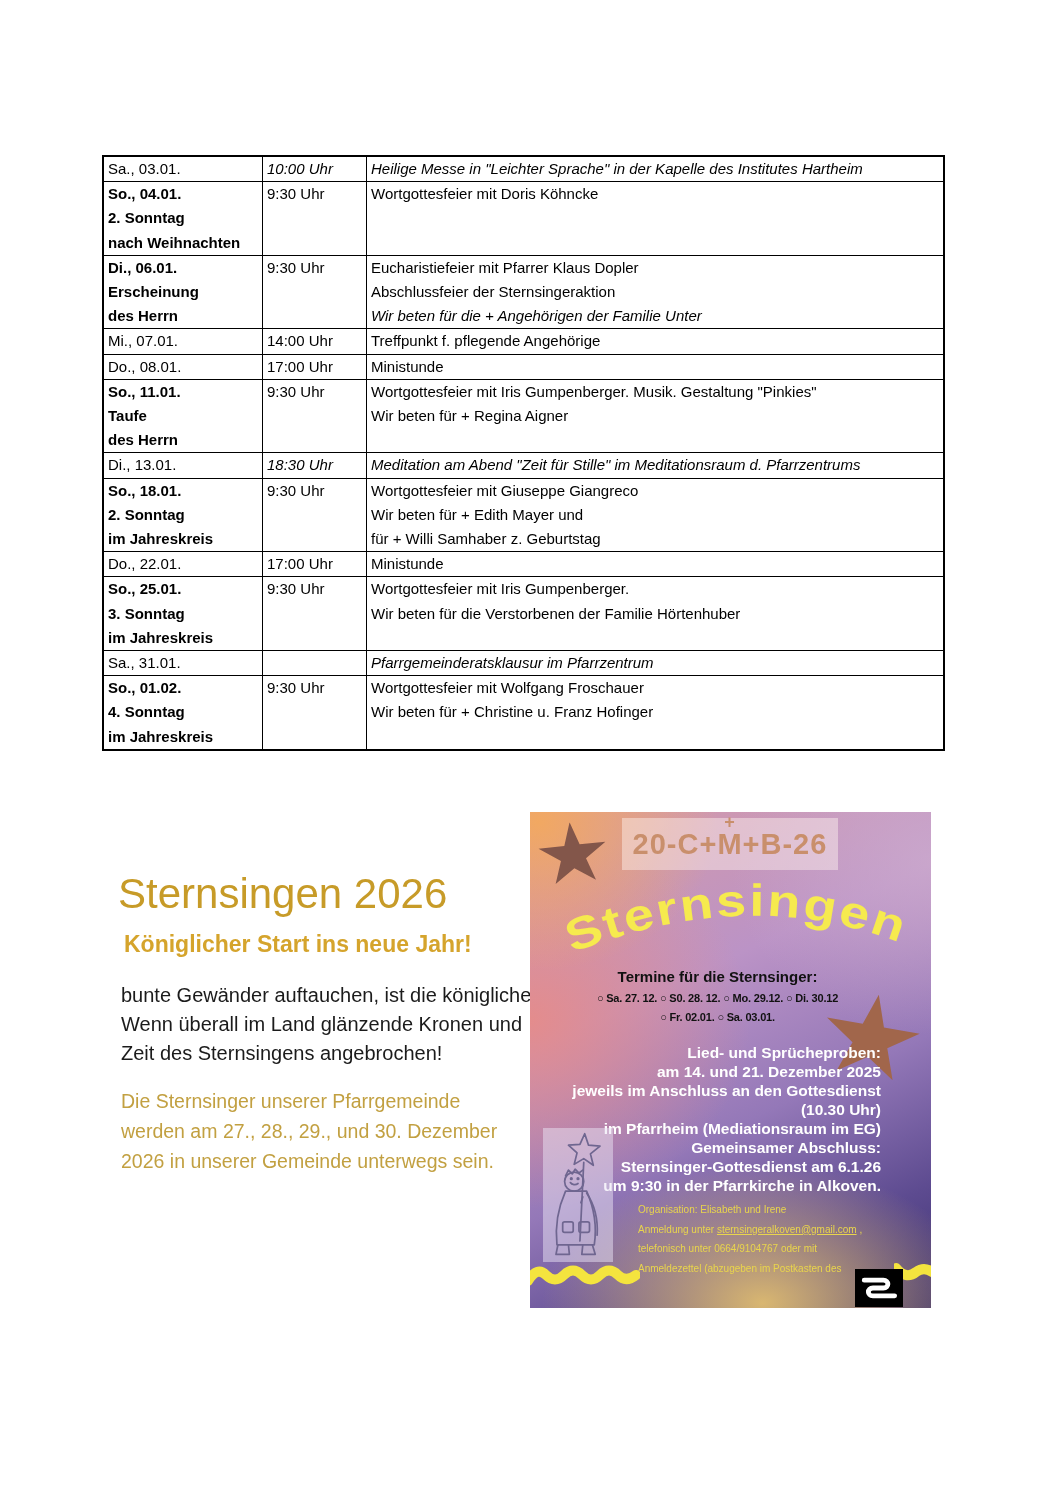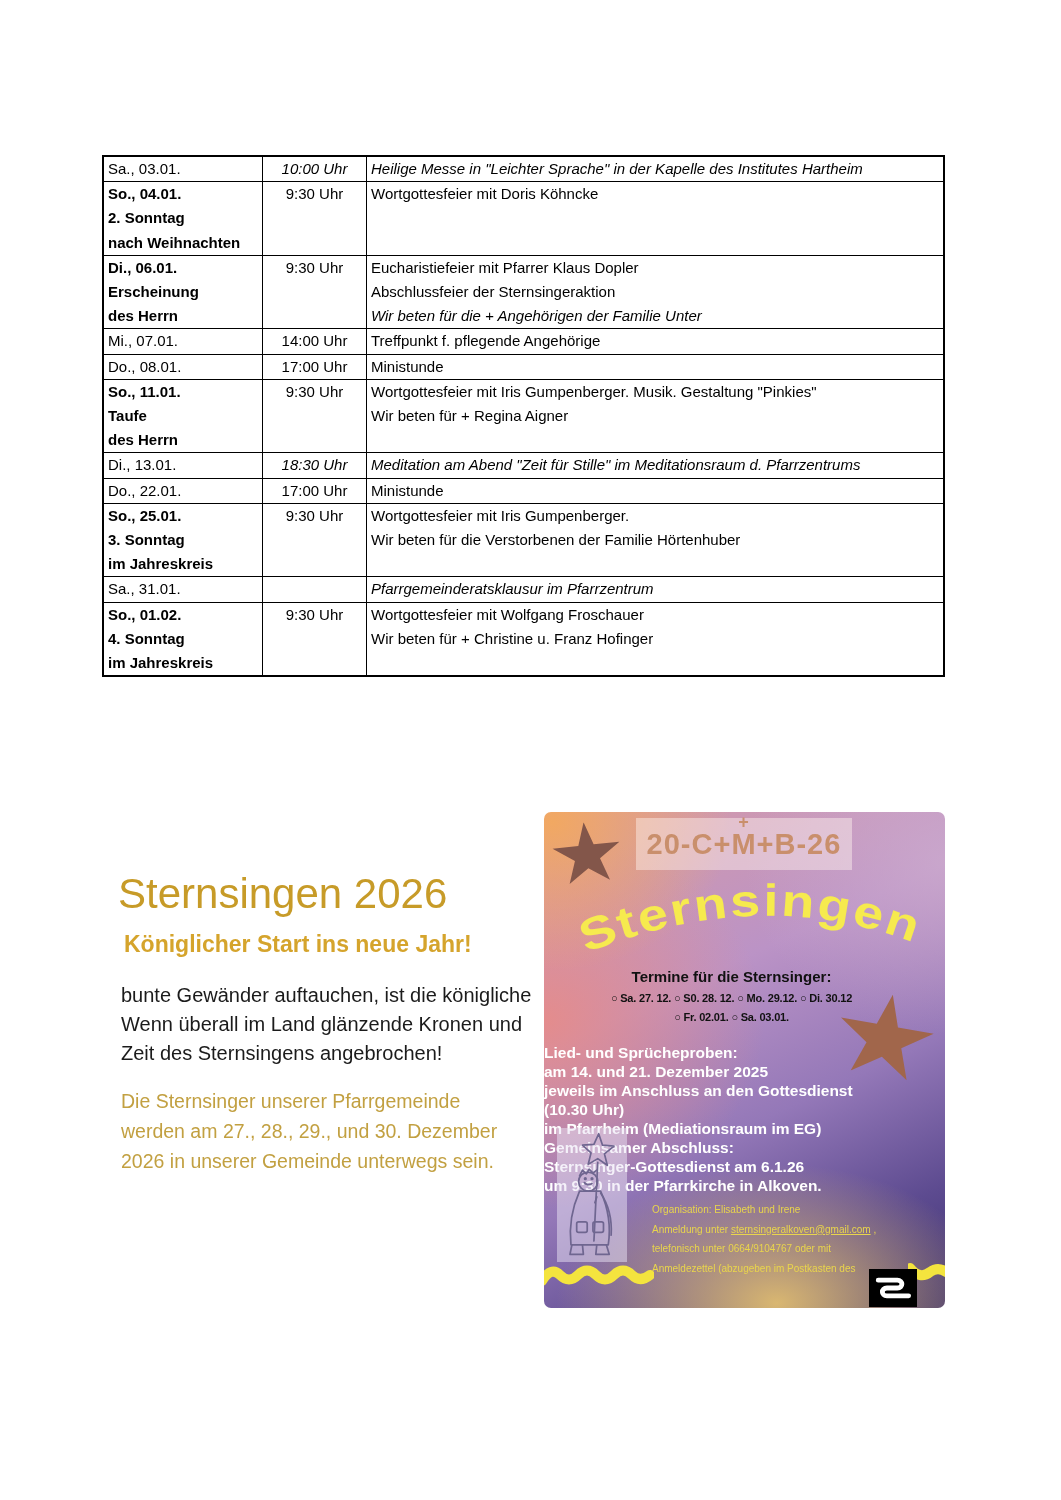--- a/index.html
+++ b/index.html
@@ -7,58 +7,57 @@
        font-family:"Liberation Sans", sans-serif;color:#000;}
   .page{position:absolute;inset:0;background:#fff;overflow:hidden;}
 
   
   .schedule-wrap{position:absolute;left:102px;top:155px;width:843px;}
   table.schedule{border-collapse:collapse;width:843px;table-layout:fixed;
                  border:2px solid #000;}
   table.schedule td{border:1.5px solid #000;vertical-align:top;
                     font-size:15px;line-height:24.2px;padding:0 4px;}
   td.c-date{width:150px;}
-  td.c-time{width:95px;text-align:center;white-space:nowrap;padding-right:3px;}
+  td.c-time{width:95px;text-align:left;white-space:nowrap;padding-right:3px;}
   td.c-desc{padding-left:5px;}
   .b{font-weight:bold;}
   .i{font-style:italic;}
 
   
   .art-title{position:absolute;left:118px;top:870px;font-size:42px;font-weight:normal;
              color:#C79B28;letter-spacing:0px;}
   .art-sub{position:absolute;left:124px;top:931px;font-size:23px;font-weight:bold;
            color:#D5A42C;}
   .art-intro{position:absolute;left:121px;top:981px;font-size:20px;line-height:29px;color:#1b1b1b;}
   .art-gold{position:absolute;left:121px;top:1086px;font-size:19.5px;line-height:30px;color:#C2A041;}
 
   
-  .poster{position:absolute;left:544px;top:812px;width:401px;height:496px;overflow:hidden;
+  .poster{position:absolute;left:530px;top:812px;width:401px;height:496px;overflow:hidden;
     background:
       radial-gradient(55% 28% at 58% 99%, rgba(224,189,112,0.95) 0%, rgba(224,189,112,0) 100%),
       radial-gradient(45% 30% at 2% 2%, rgba(243,169,94,0.95) 0%, rgba(243,169,94,0) 100%),
       radial-gradient(55% 38% at 0% 42%, rgba(233,139,133,0.88) 0%, rgba(233,139,133,0) 100%),
       radial-gradient(50% 35% at 100% 10%, rgba(206,172,206,0.75) 0%, rgba(206,172,206,0) 100%),
       linear-gradient(155deg, #D89BA6 0%, #BB93C6 35%, #9478B8 60%, #5D4B90 82%, #3C3070 100%);
-    border-radius: 7px;
   }
   .star{position:absolute;
         clip-path:polygon(50% 0%,61% 35%,98% 35%,68% 57%,79% 91%,50% 70%,21% 91%,32% 57%,2% 35%,39% 35%);}
   .star-tl{left:8px;top:10px;width:70px;height:66px;background:#83564A;transform:rotate(-6deg);}
   .star-r{left:292px;top:182px;width:98px;height:90px;background:#A1664B;transform:rotate(10deg);}
   .cmb-box{position:absolute;left:92px;top:6px;width:216px;height:52px;
            background:rgba(255,244,240,0.45);display:flex;align-items:center;justify-content:center;}
   .cmb-text{font-size:29px;font-weight:bold;color:#C98F6C;letter-spacing:1px;white-space:nowrap;}
   .cmb-m{position:relative;display:inline-block;}
   .cmb-plus{position:absolute;left:50%;top:-15px;transform:translateX(-50%);font-size:18px;line-height:1;}
   .arch-svg{position:absolute;left:18px;top:48px;width:368px;height:118px;overflow:visible;}
   .arch-svg text{font-family:"Liberation Sans",sans-serif;font-weight:bold;fill:#F6EA4E;}
   .termine{position:absolute;left:0;top:156px;width:375px;text-align:center;color:#111;}
   .termine-h{font-size:15px;font-weight:bold;margin-bottom:4px;}
   .termine-l{font-size:11px;font-weight:bold;line-height:18.5px;letter-spacing:-0.2px;}
-  .white-block{position:absolute;left:0;top:231px;width:351px;text-align:left;color:#ffffff;}
+  .white-block{position:absolute;left:0;top:231px;width:351px;text-align:right;color:#ffffff;}
   .white-line{font-size:15.5px;font-weight:bold;line-height:19px;}
   .figure-box{position:absolute;left:13px;top:316px;width:70px;height:134px;
               background:rgba(233,228,244,0.5);}
   .contact{position:absolute;left:108px;top:388px;width:295px;color:#E9D54C;}
   .contact-line{font-size:10px;line-height:19.5px;}
   .email-link{color:#E9D54C;text-decoration:underline;cursor:pointer;}
   .wave-bl{position:absolute;left:-4px;top:450px;}
   .wave-br{position:absolute;left:364px;top:448px;}
   .logo-box{position:absolute;left:325px;top:457px;width:48px;height:38px;background:#000;
             display:flex;align-items:center;justify-content:center;}
@@ -134,20 +133,33 @@
               <div>Wir beten für + Regina Aigner</div>
             </td>
           </tr>
           <tr>
             <td class="c-date">
               <div>Di., 13.01.</div>
             </td>
             <td class="c-time i">18:30 Uhr</td>
             <td class="c-desc">
               <div class="i">Meditation am Abend "Zeit für Stille" im Meditationsraum d. Pfarrzentrums</div>
+            </td>
+          </tr>
+          <tr>
+            <td class="c-date b">
+              <div>So., 18.01.</div>
+              <div>2. Sonntag</div>
+              <div>im Jahreskreis</div>
+            </td>
+            <td class="c-time">9:30 Uhr</td>
+            <td class="c-desc">
+              <div>Wortgottesfeier mit Giuseppe Giangreco</div>
+              <div>Wir beten für + Edith Mayer und</div>
+              <div>für + Willi Samhaber z. Geburtstag</div>
             </td>
           </tr>
           <tr>
             <td class="c-date">
               <div>Do., 22.01.</div>
             </td>
             <td class="c-time">17:00 Uhr</td>
             <td class="c-desc">
               <div>Ministunde</div>
             </td>

